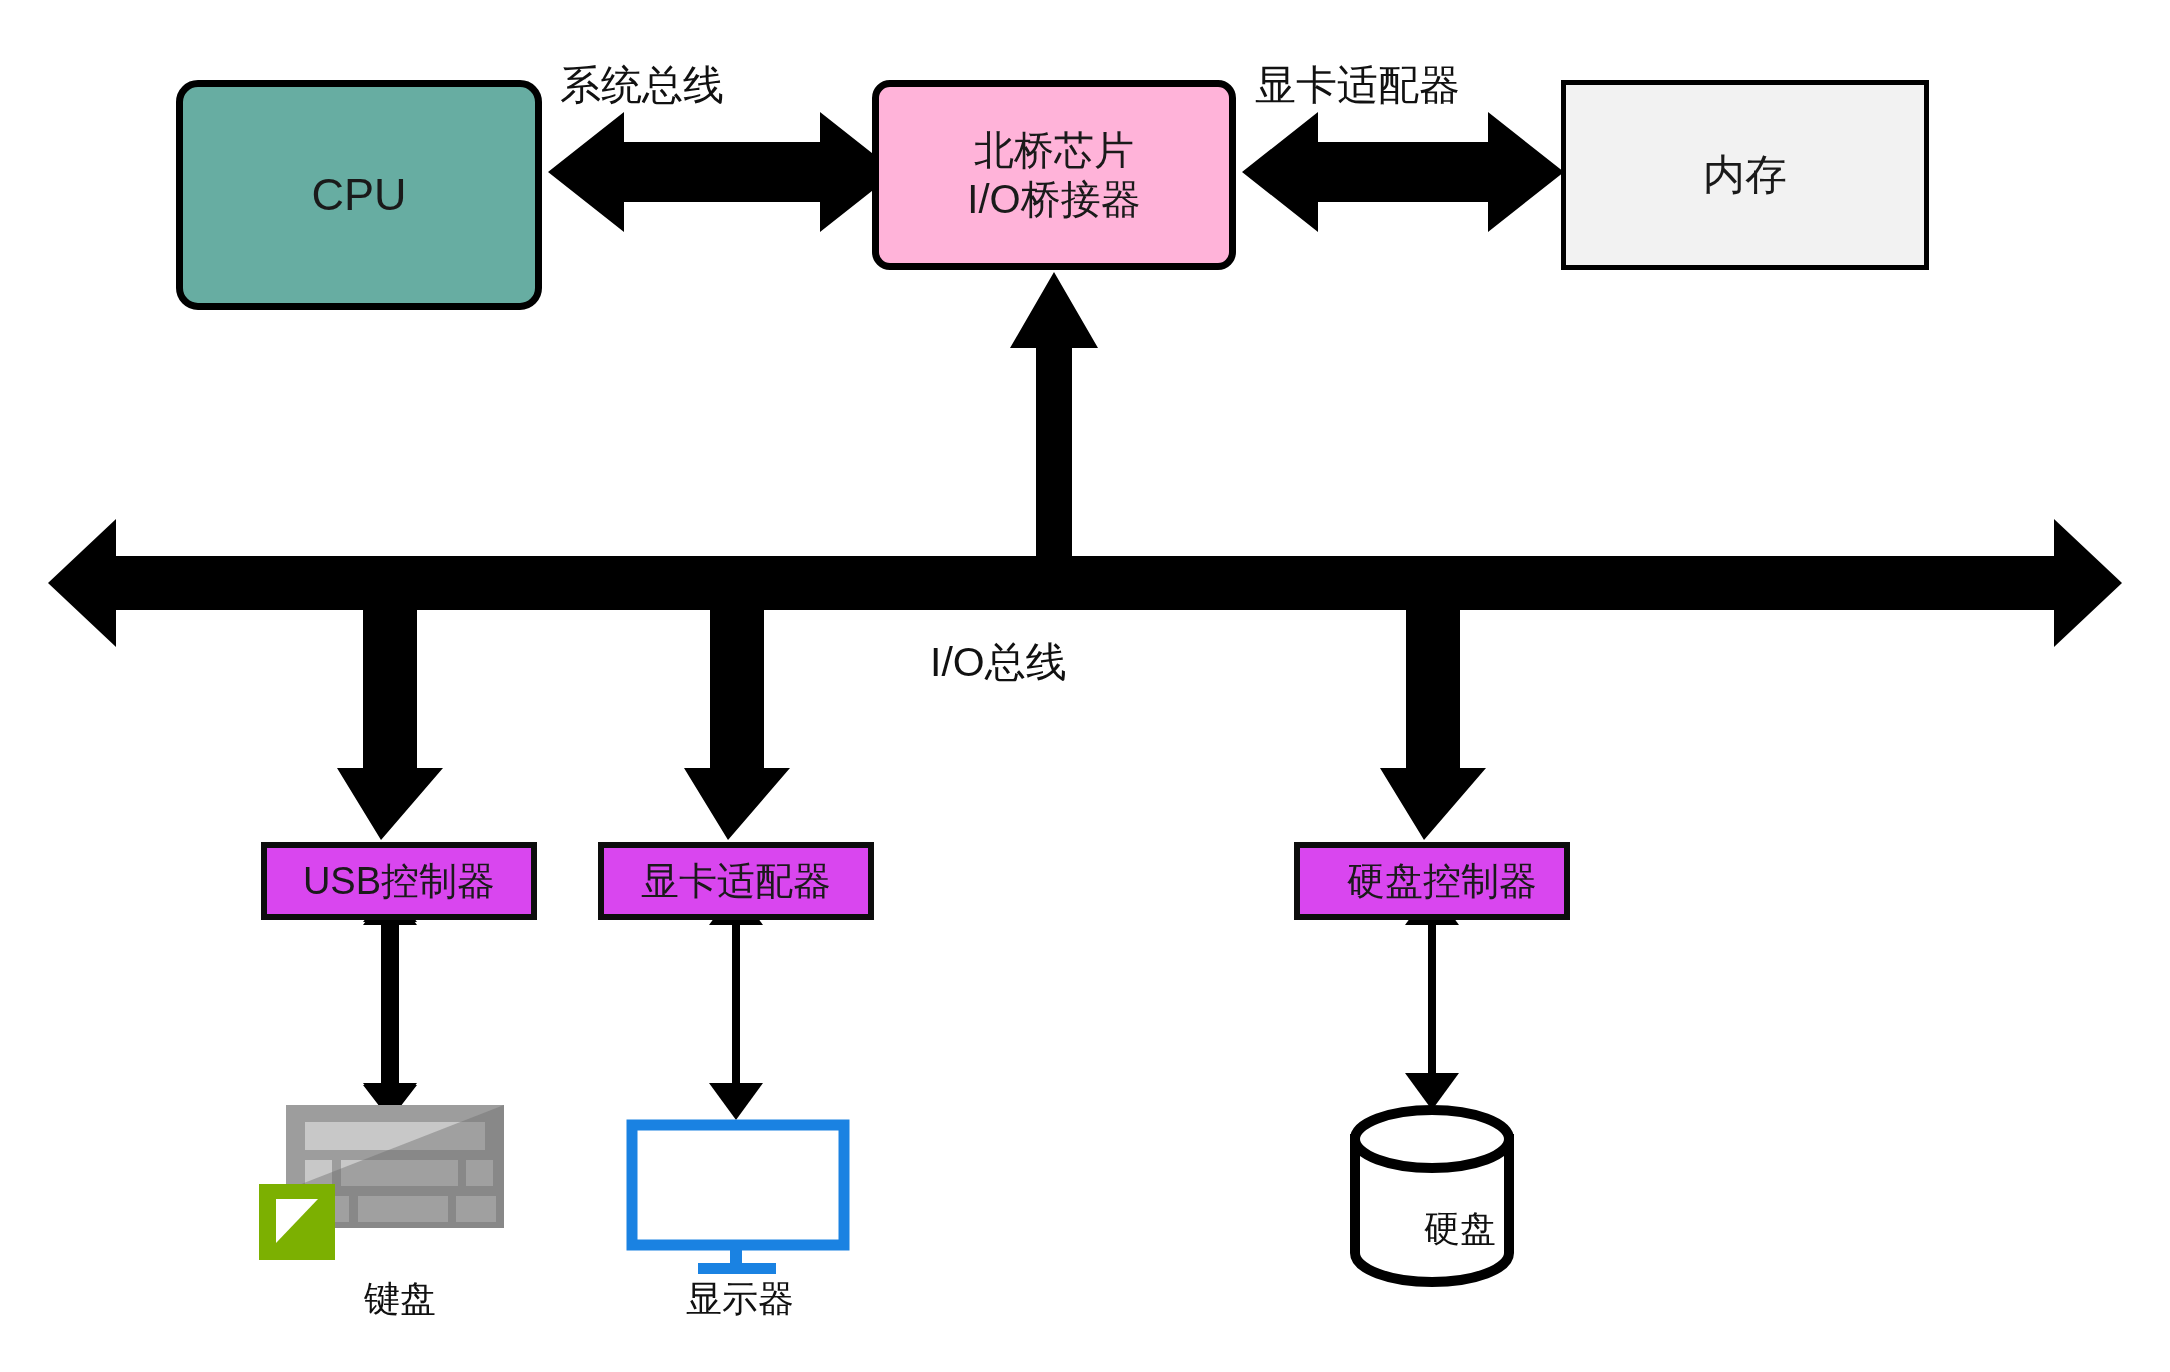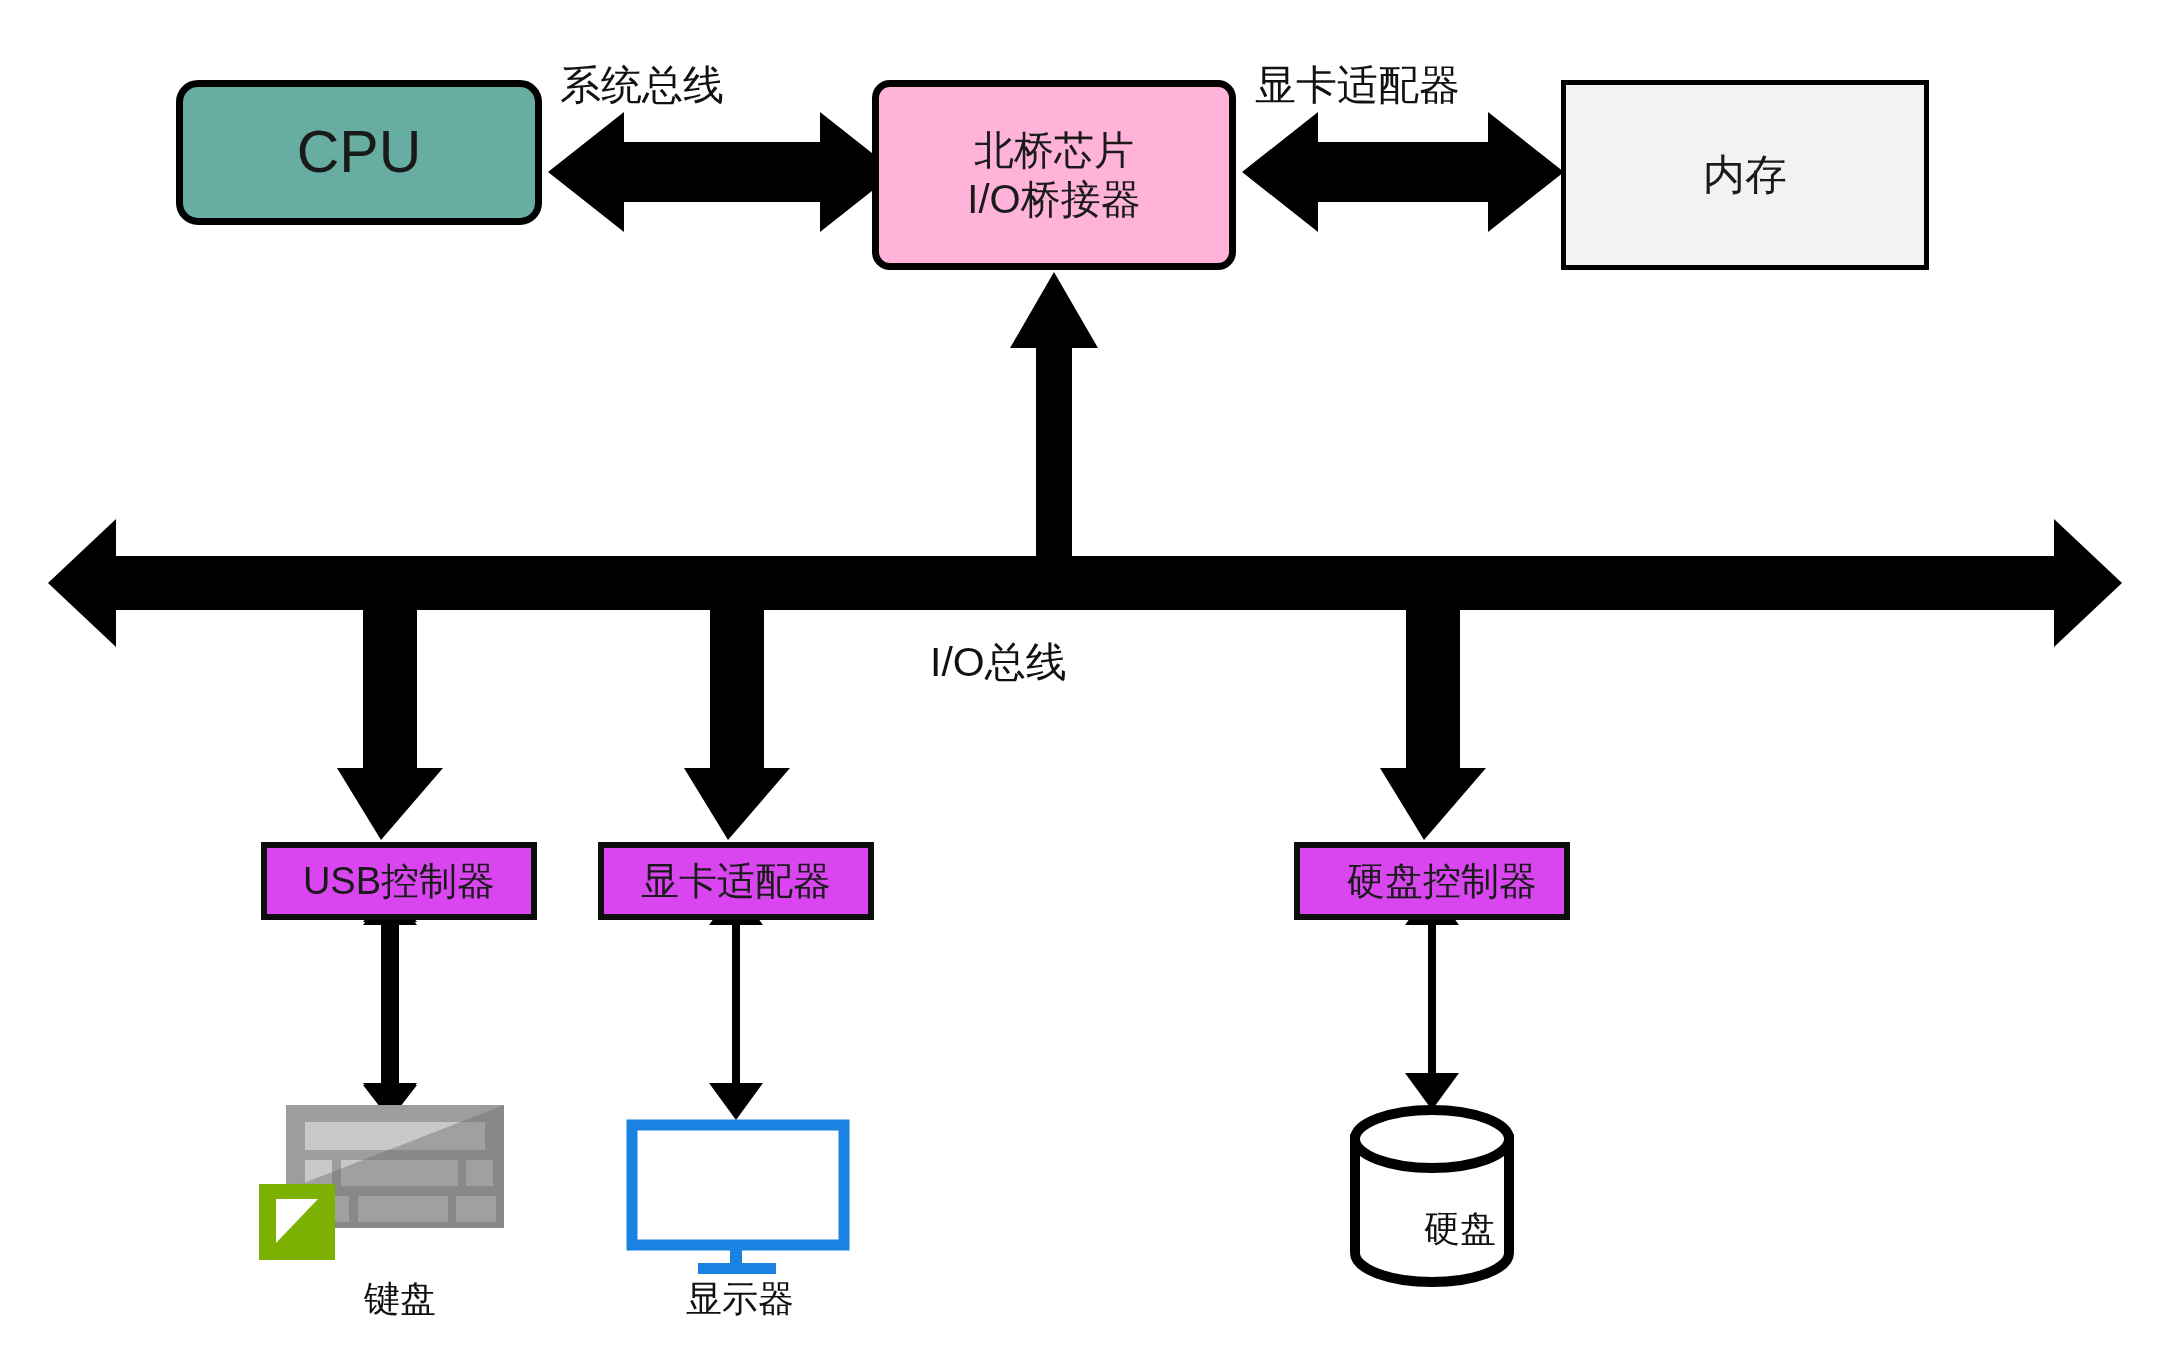--- a/index.html
+++ b/index.html
@@ -23,25 +23,25 @@
     display: flex;
     align-items: center;
     justify-content: center;
     text-align: center;
     line-height: 1.22;
     color: #1a1a1a;
   }
 
   
   .box-cpu {
-    left: 176px; top: 80px; width: 366px; height: 145px;
+    left: 176px; top: 80px; width: 366px; height: 230px;
     background: #67ada2;
     border: 7px solid #000000;
     border-radius: 22px;
-    font-size: 59px;
+    font-size: 45px;
   }
   .box-bridge {
     left: 872px; top: 80px; width: 364px; height: 190px;
     background: #ffb3d9;
     border: 7px solid #000000;
     border-radius: 18px;
     font-size: 40px;
   }
   .box-mem {
     left: 1561px; top: 80px; width: 368px; height: 190px;

